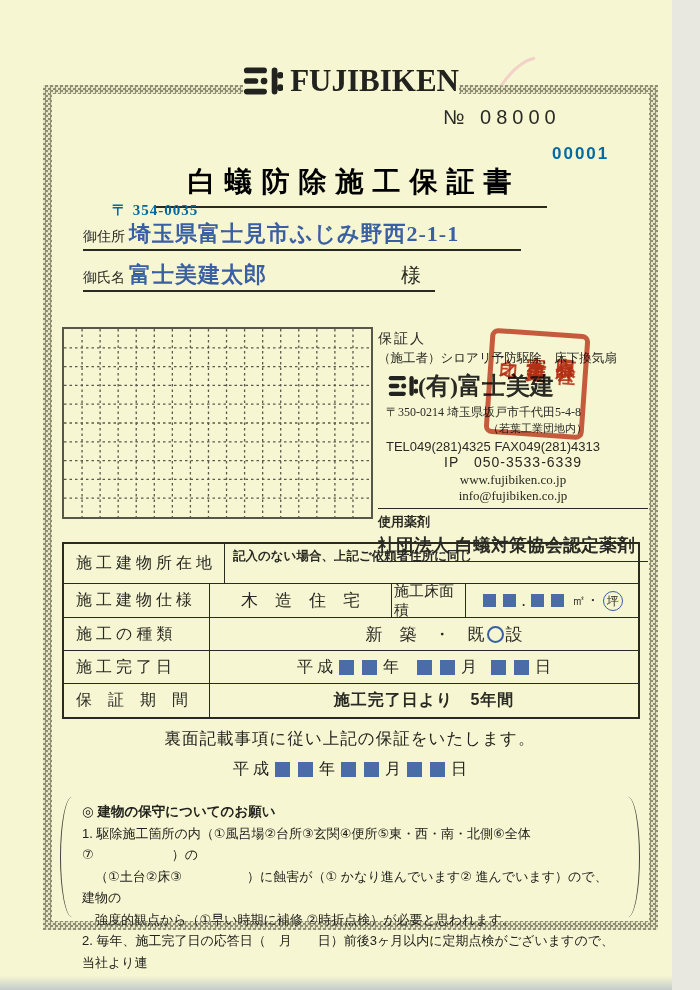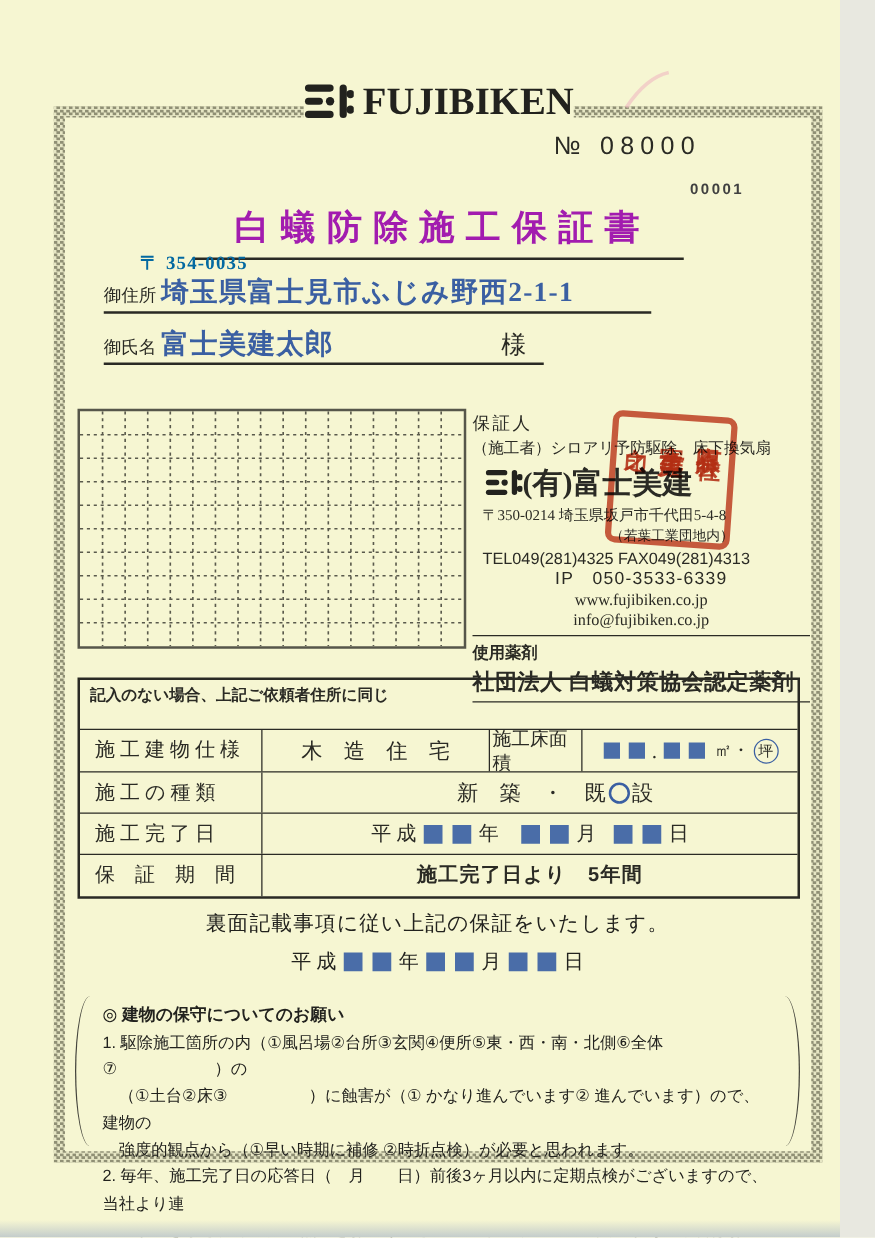--- a/index.html
+++ b/index.html
@@ -13,24 +13,24 @@
     background:repeating-conic-gradient(#8f8f74 0% 25%, #e6e6c4 0% 50%) 0 0 / 5px 5px; }
   .frame-inner { position:absolute; left:9px; top:9px; right:9px; bottom:9px; background:#f6f6d2; }
 
   
   .logo-box { position:absolute; left:243px; top:56px; width:216px; height:50px;
     background:#f6f6d2; display:flex; align-items:center; justify-content:center; gap:7px; }
   .logo-text { font-size:31px; font-weight:bold; letter-spacing:0px; color:#22221e; }
   .pink-mark { position:absolute; left:497px; top:52px; }
   .doc-no { position:absolute; left:443px; top:106px; font-size:20px; letter-spacing:5px; color:#2a2a24;
     font-family:"Liberation Sans","DejaVu Sans",sans-serif; }
-  .form-no { position:absolute; left:552px; top:144px; font-size:12px; font-weight:bold; color:#404040;
+  .form-no { position:absolute; left:552px; top:144px; font-size:17px; font-weight:bold; color:#0369a1;
     letter-spacing:2px; font-family:"Liberation Sans","DejaVu Sans",sans-serif; }
   .title { position:absolute; left:0; top:163px; width:700px; text-align:center; }
-  .title span { display:inline-block; font-size:28px; font-weight:bold; letter-spacing:9px; color:#a21caf;
+  .title span { display:inline-block; font-size:28px; font-weight:bold; letter-spacing:9px; color:#000000;
     border-bottom:2px solid #2a2a24; padding:0 26px 5px 34px; }
 
   
   .postal { position:absolute; left:112px; top:201px; font-size:15px; font-weight:bold; color:#0369a1; letter-spacing:1px; }
   .field-row { position:absolute; display:flex; align-items:baseline; border-bottom:2px solid #2a2a24; }
   .addr-row { left:83px; top:219px; width:438px; }
   .name-row { left:83px; top:260px; width:352px; }
   .field-label { font-size:14px; color:#2a2a24; flex:0 0 auto; }
   .field-value { font-size:22px; font-weight:bold; color:#3a5fa2; letter-spacing:1px; margin-left:4px; }
   .honorific { font-size:20px; color:#2a2a24; margin-left:auto; margin-right:14px; }
@@ -211,20 +211,21 @@
   </div>
 
   <div class="seal">
     <span class="s1">有限会社</span>
     <span class="s2">富士美建</span>
     <span class="s3">之印</span>
   </div>
 
   <div class="main-table">
     <div class="t-row r1">
+      <div class="t-label"><span>施 工 建 物 所 在 地</span></div>
       <div class="t-val">記入のない場合、上記ご依頼者住所に同じ</div>
     </div>
     <div class="t-row r2">
       <div class="t-label"><span>施 工 建 物 仕 様</span></div>
       <div class="t-val t-val-main">木　造　住　宅</div>
       <div class="t-val t-sublabel">施工床面積</div>
       <div class="t-val t-unit">
         <span class="sq sq-sm"></span>
           <span class="sq sq-sm"></span>
           <span>.</span>

